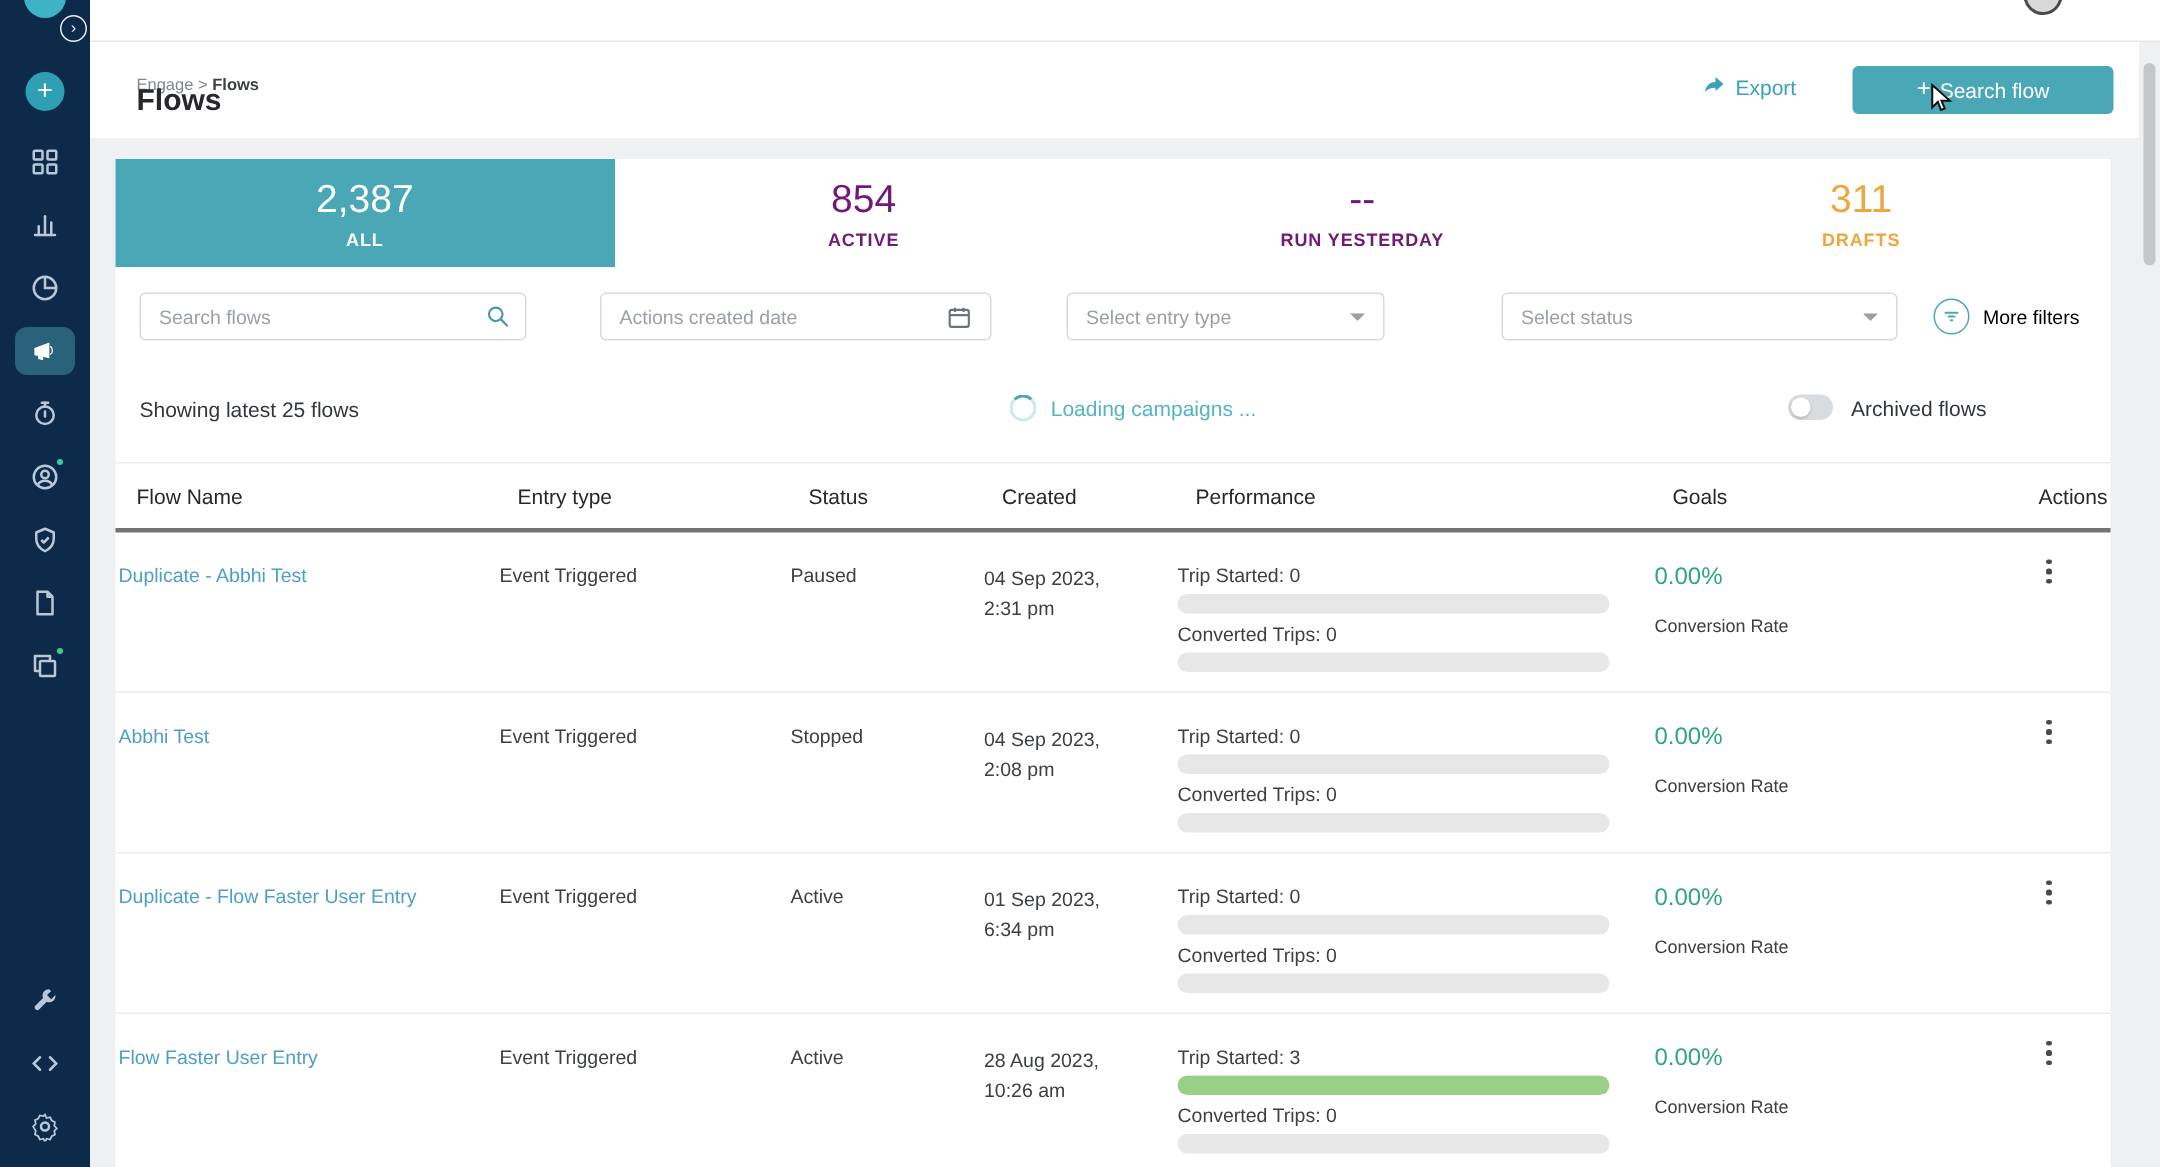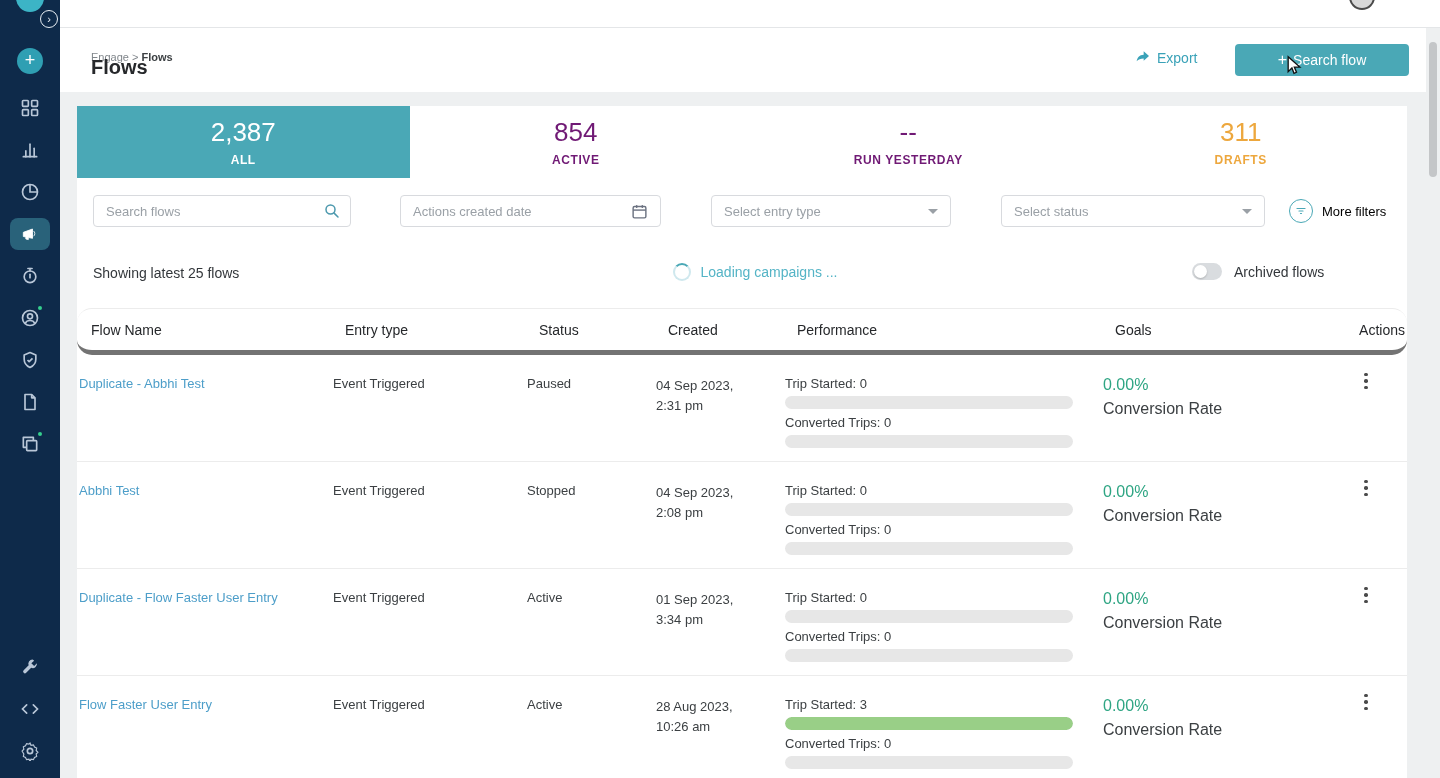--- a/index.html
+++ b/index.html
@@ -49,21 +49,21 @@
   
   .filter-row { position:absolute; top:89px; left:0; width:100%; height:32px; }
   .f-input { position:absolute; height:32px; border:1px solid #d8dade; border-radius:4px; background:#fff; font-size:13px; color:#3c4043; display:flex; align-items:center; padding:0 12px; cursor:pointer; }
   .f-input .ph { color:#9aa0a6; flex:1; }
   input.f-text { position:absolute; height:32px; border:1px solid #d8dade; border-radius:4px; font-size:13px; padding:0 34px 0 12px; color:#3c4043; outline:none; font-family:"Liberation Sans",sans-serif; }
   input.f-text::placeholder { color:#9aa0a6; }
   .search-wrap { position:absolute; left:16px; top:0; width:258px; height:32px; }
   .search-wrap input { width:258px; }
   .search-icon { position:absolute; right:10px; top:7px; }
   .date-wrap { left:323px; width:261px; }
-  .entry-wrap { left:634px; width:240px; }
+  .entry-wrap { left:634px; width:212px; }
   .status-wrap { left:924px; width:264px; }
   .chevron-down { width:0; height:0; border-left:5px solid transparent; border-right:5px solid transparent; border-top:5px solid #9aa0a6; }
   .more-filters { position:absolute; left:1212px; top:4px; display:flex; align-items:center; gap:9px; cursor:pointer; }
   .more-filters .mf-circle { width:24px; height:24px; border-radius:50%; border:1.5px solid #4aa8b6; display:flex; align-items:center; justify-content:center; }
   .more-filters .mf-label { font-size:13px; color:#000000; }
 
   
   .meta-row { position:absolute; top:152px; left:0; width:100%; height:30px; }
   .showing-text { position:absolute; left:16px; top:7px; font-size:14px; color:#33373b; }
   .loading-wrap { position:absolute; left:13px; width:100%; top:5px; display:flex; justify-content:center; align-items:center; gap:10px; }
@@ -71,33 +71,33 @@
   @keyframes spin { to { transform:rotate(360deg); } }
   .loading-text { font-size:14px; color:#54b4c6; }
   .archived-wrap { position:absolute; left:1115px; top:5px; display:flex; align-items:center; gap:12px; }
   .toggle { width:30px; height:17px; border-radius:9px; background:#d9dcdf; position:relative; cursor:pointer; }
   .toggle .knob { position:absolute; top:2px; left:2px; width:13px; height:13px; border-radius:50%; background:#fff; box-shadow:0 1px 2px rgba(0,0,0,0.2); }
   .archived-label { font-size:14px; color:#33373b; }
 
   
   .flow-table { position:absolute; top:202px; left:0; width:1330px; }
   .t-grid { display:grid; grid-template-columns:254px 194px 129px 129px 318px 242px 64px; }
-  .t-head { border-top:1px solid #ececec; border-bottom:5px solid #737373; height:47px; align-items:center;border-radius:15px; }
+  .t-head { border-top:1px solid #ececec; border-bottom:3px solid #737373; height:47px; align-items:center; }
   .t-head .th { font-size:14px; color:#26282b; padding-left:14px; }
   .t-head .th.first { padding-left:14px; }
   .t-head .th.actions { padding-left:0; text-align:right; padding-right:2px; }
   .t-row { border-bottom:1px solid #ececec; height:107px; }
   .t-row .td { padding:21px 0 0 2px; font-size:13px; color:#3c4043; }
   .flow-link { color:#4d9ec9; cursor:pointer; }
   .created-line { line-height:20px; }
   .perf .p-label { font-size:13px; color:#3c4043; margin-bottom:5px; }
   .p-bar { width:288px; height:13px; border-radius:7px; background:#e7e7e7; overflow:hidden; margin-bottom:6px; }
   .p-fill { height:100%; background:#99cf87; border-radius:7px; width:0; }
   .goal-value { font-size:16px; color:#2ea583; }
-  .goal-label { font-size:16px; color:#3c4043; margin-top:6px; }
+  .goal-label { font-size:12px; color:#3c4043; margin-top:16px; }
   .kebab { width:18px; height:24px; display:flex; flex-direction:column; align-items:center; justify-content:center; gap:3px; cursor:pointer; margin:14px 0 0 14px; }
   .kebab i { width:3.5px; height:3.5px; border-radius:50%; background:#4a4a4a; display:block; }
 
   
   .scrollbar-track { position:absolute; right:2px; top:28px; width:9px; height:750px; }
   .scrollbar-thumb { position:absolute; top:14px; left:0; width:8px; height:135px; border-radius:4px; background:#c4c6c8; cursor:grab; }
 </style>
 </head>
 <body>
 
@@ -370,21 +370,21 @@
           </div>
         </div>
     </div>
 
     <div class="t-grid t-row">
       <div class="td"><span class="flow-link">Duplicate - Flow Faster User Entry</span></div>
       <div class="td">Event Triggered</div>
       <div class="td">Active</div>
       <div class="td">
         <div class="created-line">01 Sep 2023,</div>
-        <div class="created-line">3:34 pm</div>
+        <div class="created-line">6:34 pm</div>
       </div>
       <div class="td perf">
         <div class="p-label">Trip Started: 0</div>
         <div class="p-bar">
             <div class="p-fill" style="width: 0%;"></div>
           </div>
         <div class="p-label">Converted Trips: 0</div>
         <div class="p-bar">
             <div class="p-fill" style="width: 0%;"></div>
           </div>

